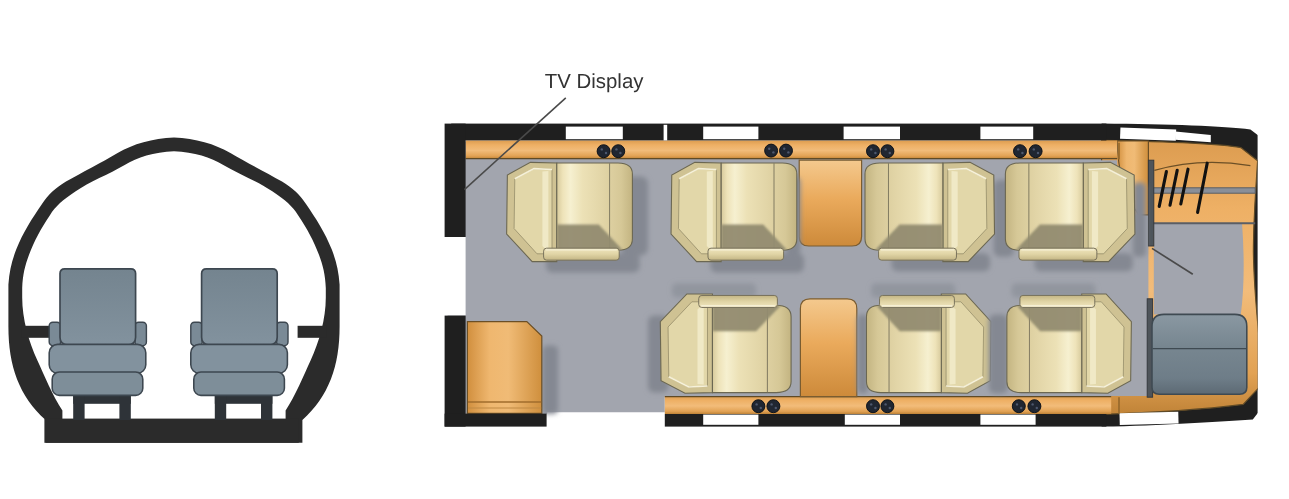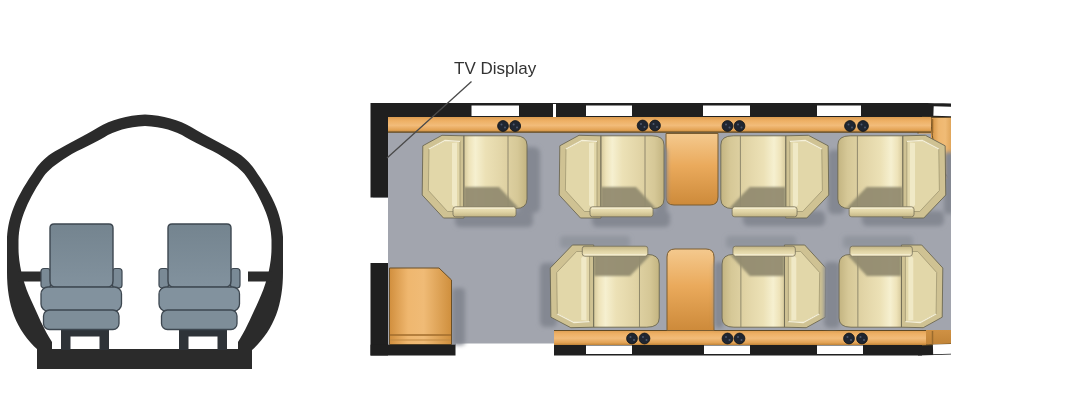--- a/index.html
+++ b/index.html
@@ -1,16 +1,16 @@
 <!DOCTYPE html>
 <html><head>
 <meta charset="utf-8">
 <style>
   html,body{margin:0;padding:0;background:#ffffff;}
-  #stage{position:relative;width:951px;height:416px;background:#ffffff;overflow:hidden;
+  #stage{position:relative;width:1048px;height:416px;background:#ffffff;overflow:hidden;
          font-family:"Liberation Sans",sans-serif;}
   svg{position:absolute;left:0;top:0;}
 </style>
 </head>
 <body>
 <div id="stage">
 <svg width="1074" height="416" viewBox="0 0 1074 416">
 <defs>
   <linearGradient id="woodV" x1="0" y1="0" x2="0" y2="1">
     <stop offset="0" stop-color="#dc9c50"></stop>

